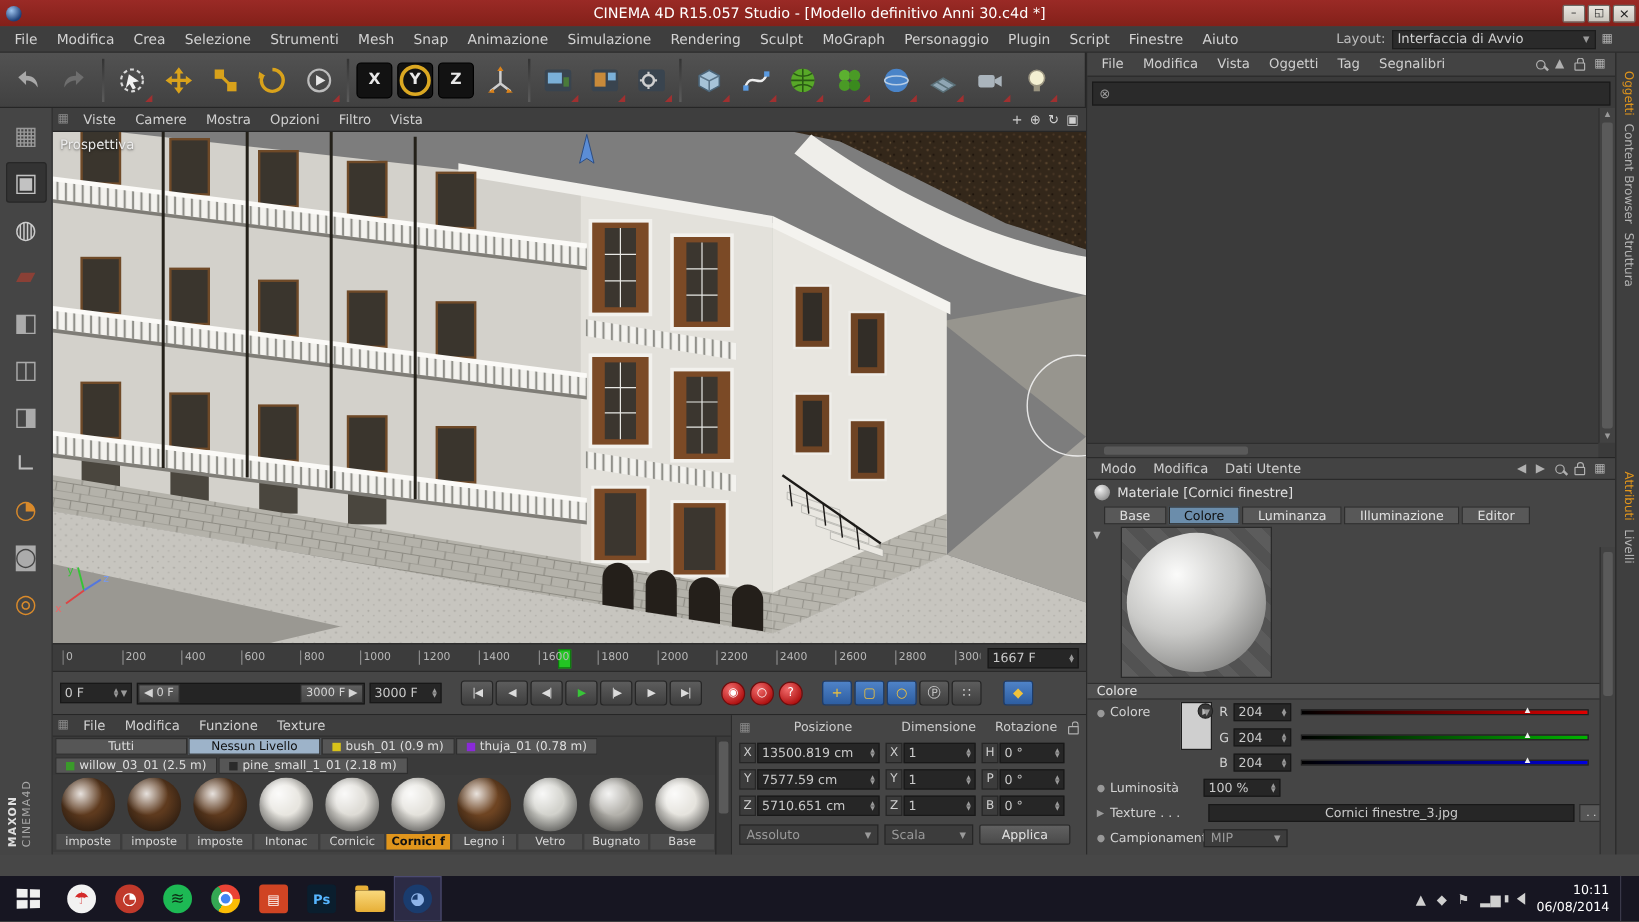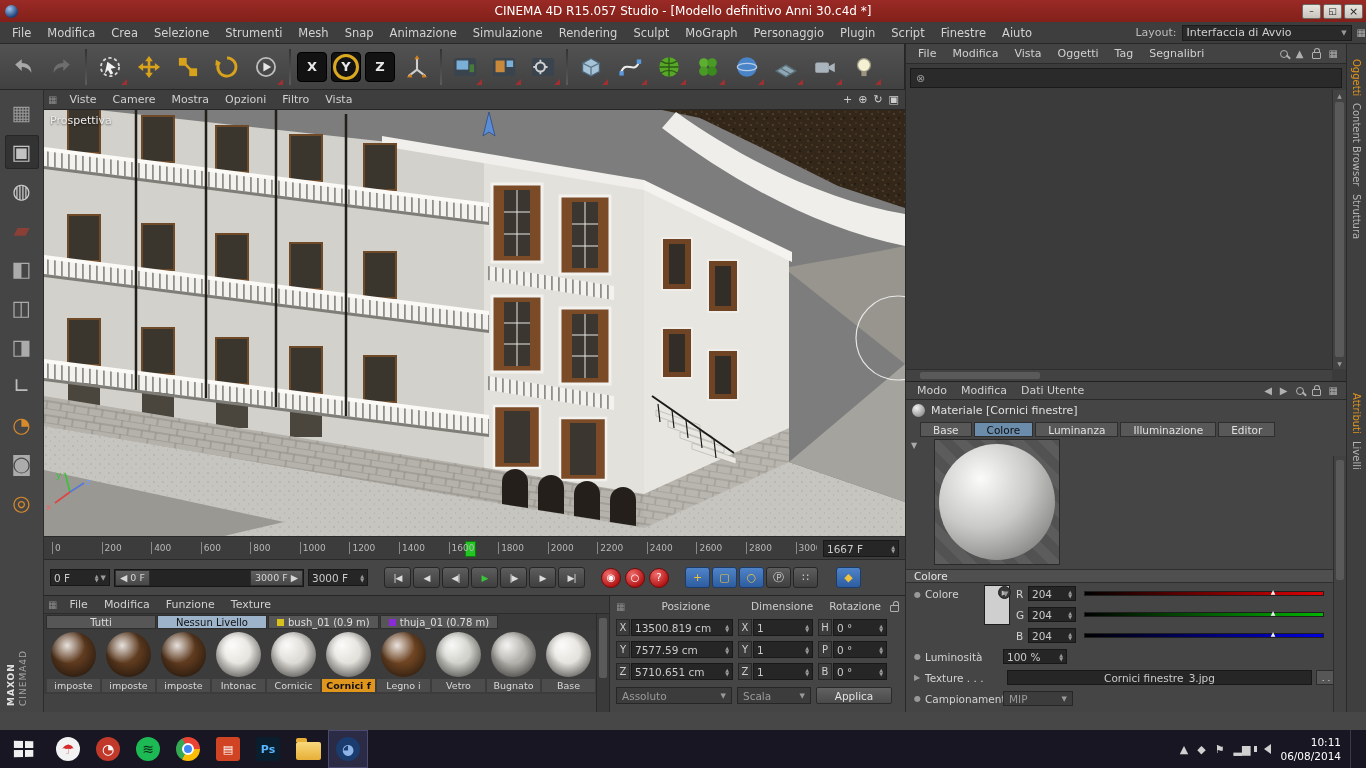--- a/index.html
+++ b/index.html
@@ -16,21 +16,21 @@
   #window-title { position:absolute; left:0; right:0; text-align:center; font-size:12px; color:#fff; }
   #win-controls { margin-left:auto; display:flex; gap:2px; padding-right:3px; z-index:2; }
   .winbtn { width:19px; height:15px; background:linear-gradient(#e8e5df,#c9c5bd); border:1px solid #6c6a64;
     color:#222; font-size:9px; line-height:13px; text-align:center; border-radius:2px; }
   .winbtn.close { font-size:11px; }
 
   
   #menubar { left:0; top:22px; width:1366px; height:22px; background:#3e3e3e; border-bottom:1px solid #282828;
     display:flex; align-items:center; padding-left:4px; }
   #menubar .menu-item { padding:0 8px; line-height:22px; color:#d2d2d2; font-size:11.5px; }
-  #layout-box { margin-left:auto; display:flex; align-items:center; gap:5px; padding-right:0; }
+  #layout-box { margin-left:auto; display:flex; align-items:center; gap:5px; padding-right:22px; }
   #layout-label { color:#bdbdbd; }
   #layout-select { width:170px; height:16px; background:#2a2a2a; border:1px solid #1c1c1c; display:flex;
     align-items:center; padding:0 4px; color:#cfcfcf; }
   #layout-select .dd { margin-left:auto; font-size:7px; color:#999; }
 
   
   #main-toolbar { left:0; top:44px; width:905px; height:46px; background:linear-gradient(#525252,#414141);
     border-bottom:1px solid #262626; border-right:1px solid #262626; display:flex; align-items:center; padding:0 4px; gap:1px; }
   .tb { position:relative; width:38px; height:40px; display:flex; align-items:center; justify-content:center; border-radius:3px; }
   .tb svg { width:26px; height:26px; }
@@ -699,20 +699,30 @@
         </span>
         <span class="chip has-tag" style="--tag: #d8c21a;">
           <i class="tag"></i>
           <span>bush_01 (0.9 m)</span>
         </span>
         <span class="chip has-tag" style="--tag: #8a2ad8;">
           <i class="tag"></i>
           <span>thuja_01 (0.78 m)</span>
         </span>
       </div>
+    <div class="chip-row">
+        <span class="chip has-tag" style="--tag: #3a9a2a;">
+          <i class="tag"></i>
+          <span>willow_03_01 (2.5 m)</span>
+        </span>
+        <span class="chip has-tag" style="--tag: #2a2a2a;">
+          <i class="tag"></i>
+          <span>pine_small_1_01 (2.18 m)</span>
+        </span>
+      </div>
     <div id="mat-row">
         <div class="mat" style="--c: #5e3a1e;">
       <div class="mat-sphere"></div>
       <div class="mat-label">imposte</div>
     </div>
         <div class="mat" style="--c: #5e3a1e;">
       <div class="mat-sphere"></div>
       <div class="mat-label">imposte</div>
     </div>
         <div class="mat" style="--c: #5e3a1e;">

